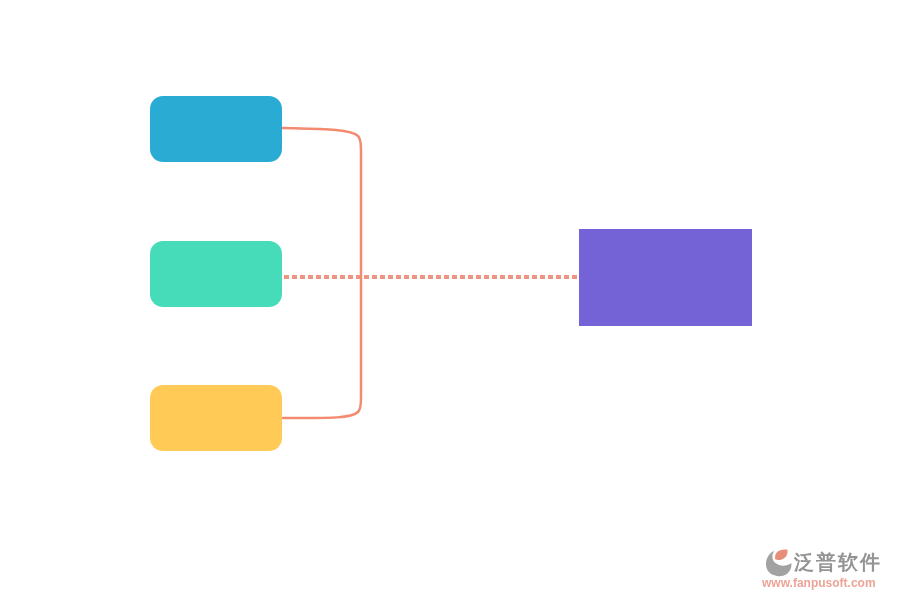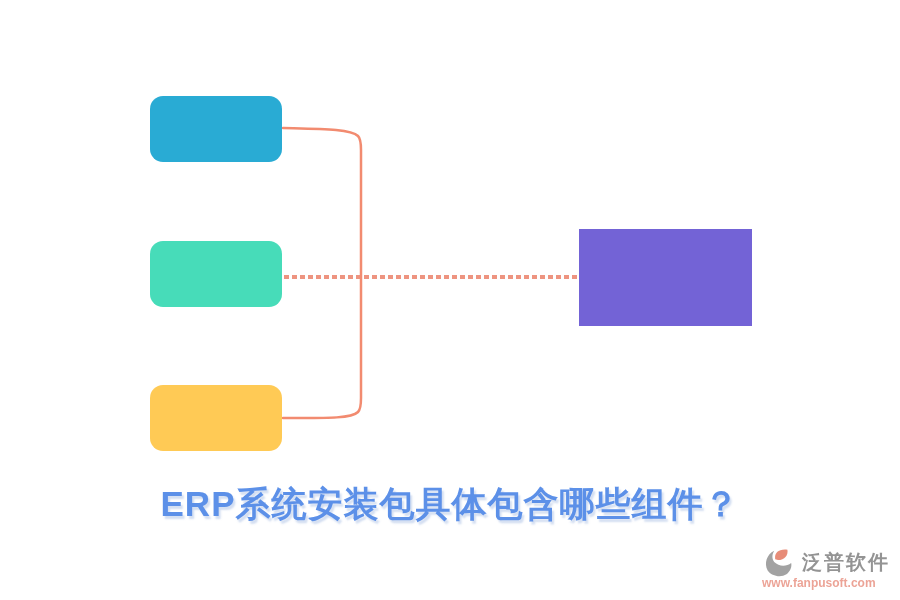--- a/index.html
+++ b/index.html
@@ -38,21 +38,21 @@
     position: absolute;
     right: 6px;
     top: 546px;
     width: 132px;
     opacity: 0.82;
   }
   .wm-row {
     display: flex;
     align-items: center;
     justify-content: flex-start;
-    gap: 8px;
+    gap: 0;
     height: 32px;
   }
   .wm-brand {
     color: #7d7d7d;
     font-size: 20px;
     font-weight: bold;
     letter-spacing: 2px;
     white-space: nowrap;
   }
   .wm-url {
@@ -77,21 +77,20 @@
              L361,398 C361,405 360,410 358,412 C351,419 322,418 283,418" fill="none" stroke-width="2.5" stroke-linecap="round" stroke="#F28B70"></path>
 
     <rect x="150" y="96" width="132" height="66" rx="13" fill="#29ABD4"></rect>
     <rect x="150" y="241" width="132" height="66" rx="13" fill="#47DCB9"></rect>
     <rect x="150" y="385" width="132" height="66" rx="13" fill="#FFCA55"></rect>
 
     <rect x="579" y="229" width="173" height="97" fill="#7363D6"></rect>
   </svg>
 
   <div class="title-block">
-    <div>ERP系统安装包具体包含哪些组件？</div>
   </div>
 
   <div class="watermark">
     <div class="wm-row">
       <svg width="32" height="32" viewBox="0 0 34 34">
         <path d="M13,5 C5,9 2,18 6,26 C10,32 20,34 26,30 C30,27 32,22 31,18
                  C26,22 18,22 13,17 C10,13 11,8 13,5 Z" fill="#8E8E8E"></path>
         <path d="M14,14 C13,7 18,3 27,4 C28,10 24,15 17,15 Z" fill="#E2745B"></path>
       </svg>
       <span class="wm-brand">泛普软件</span>

